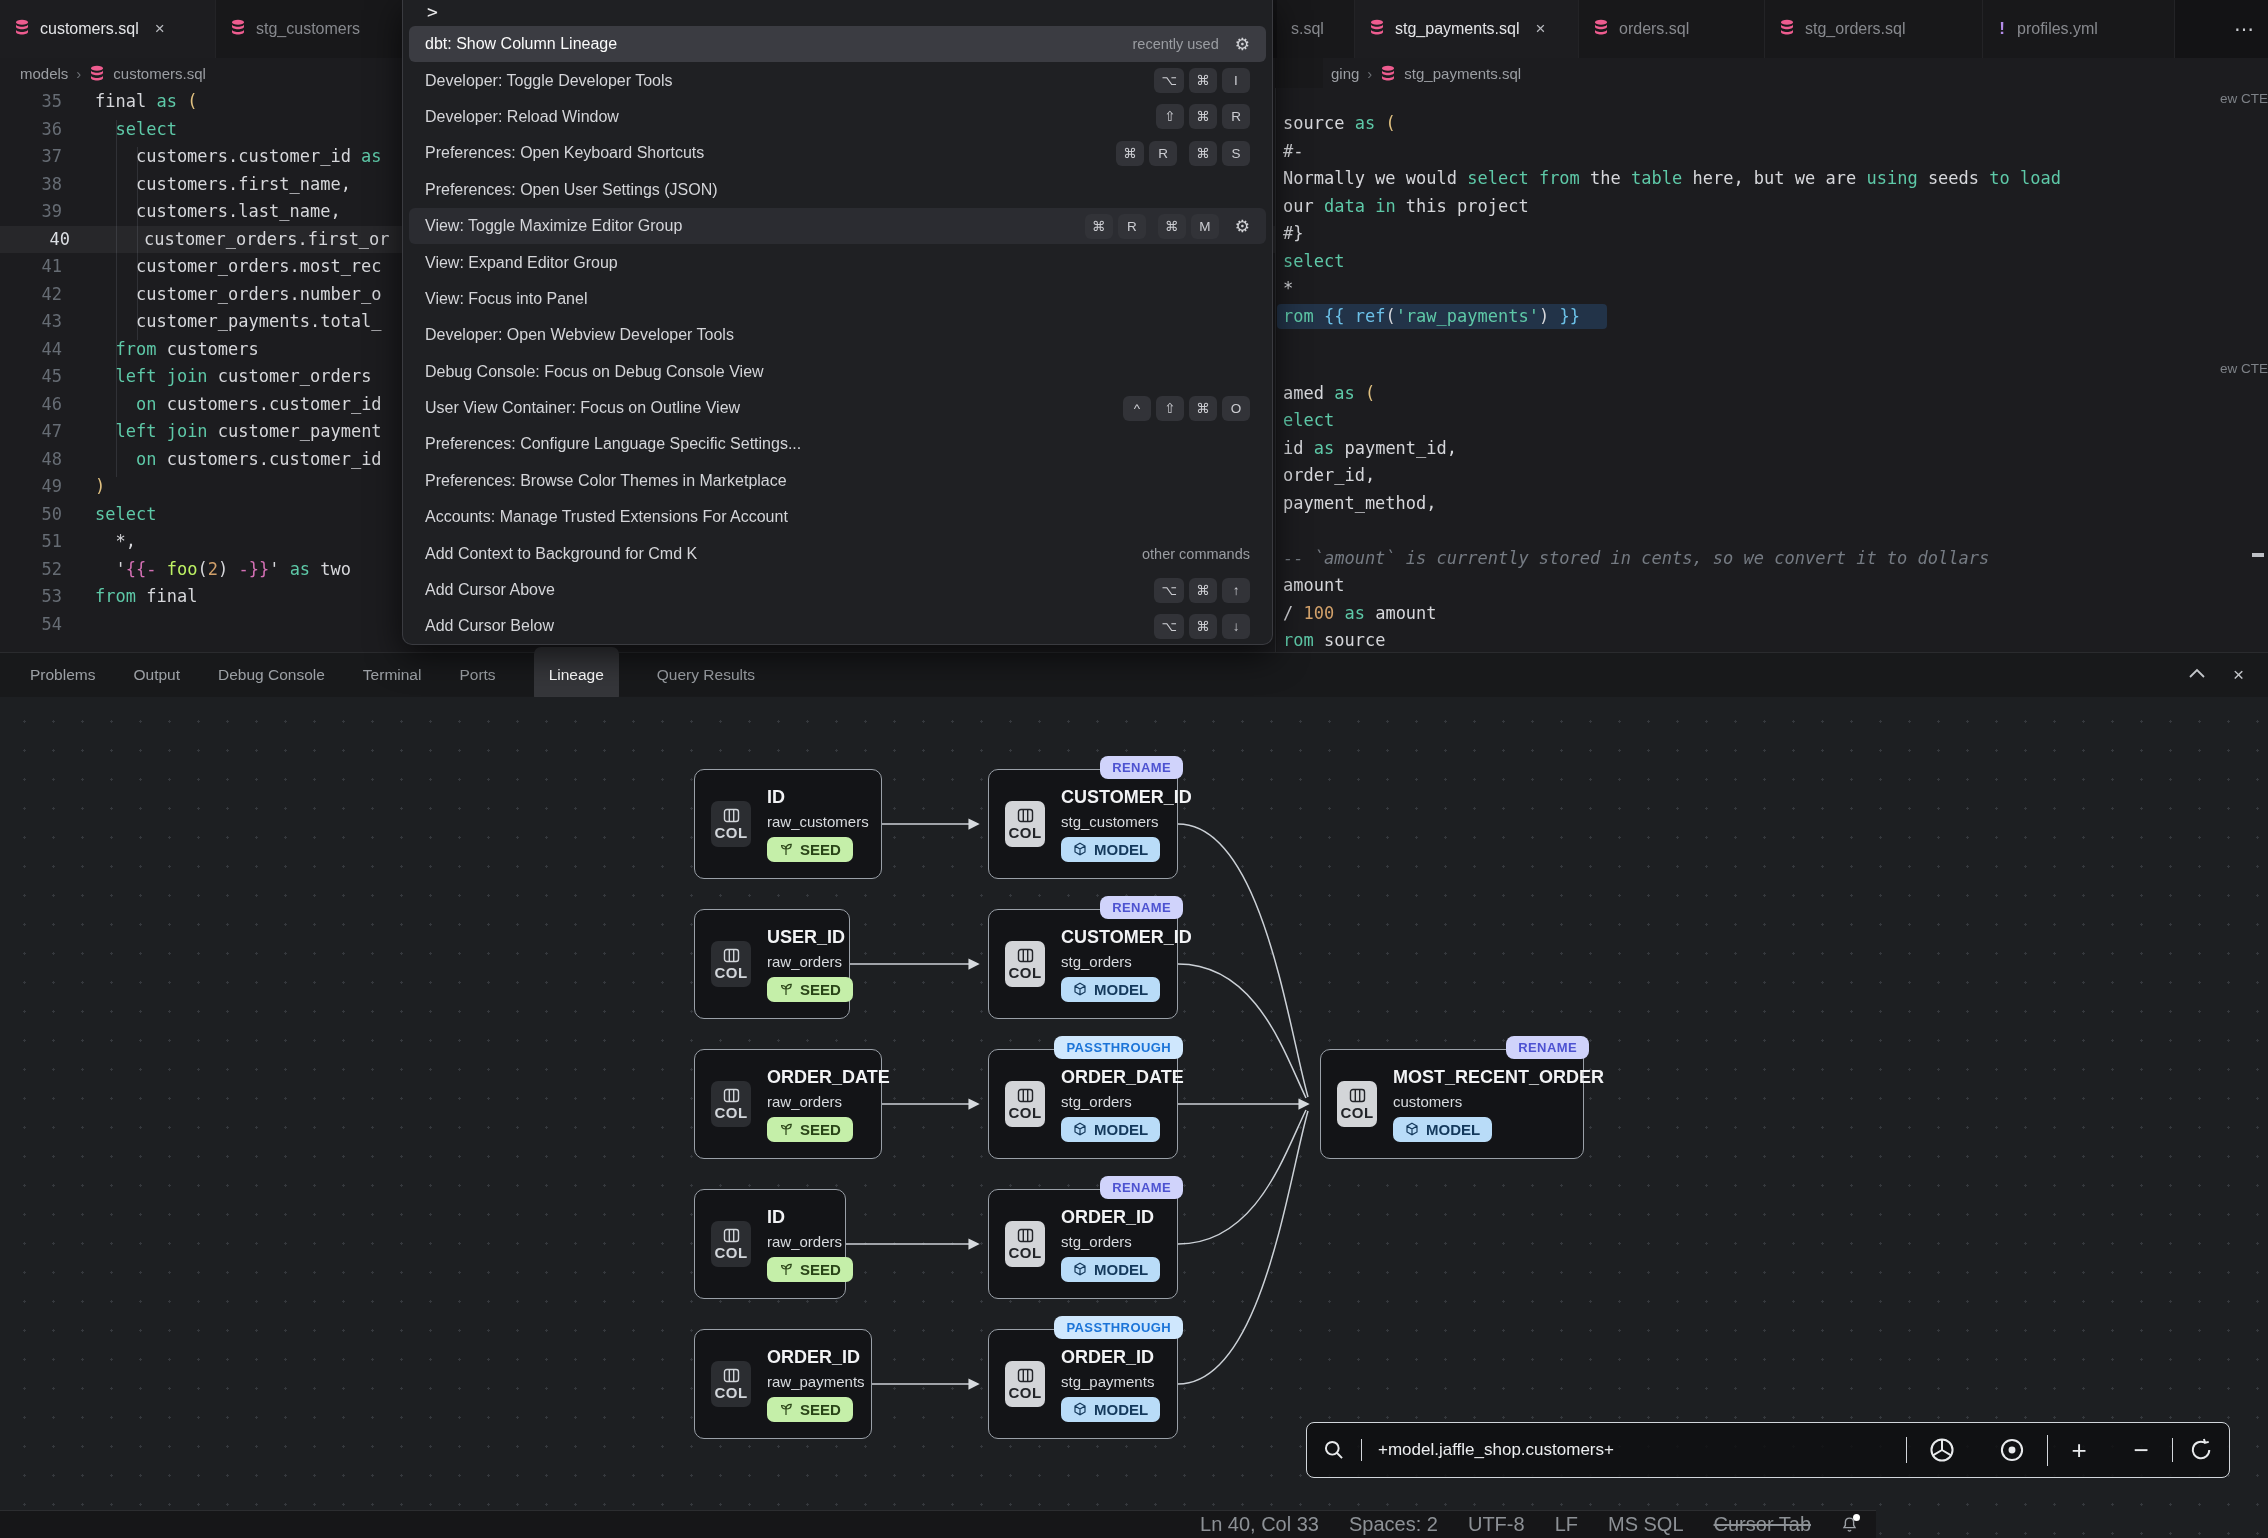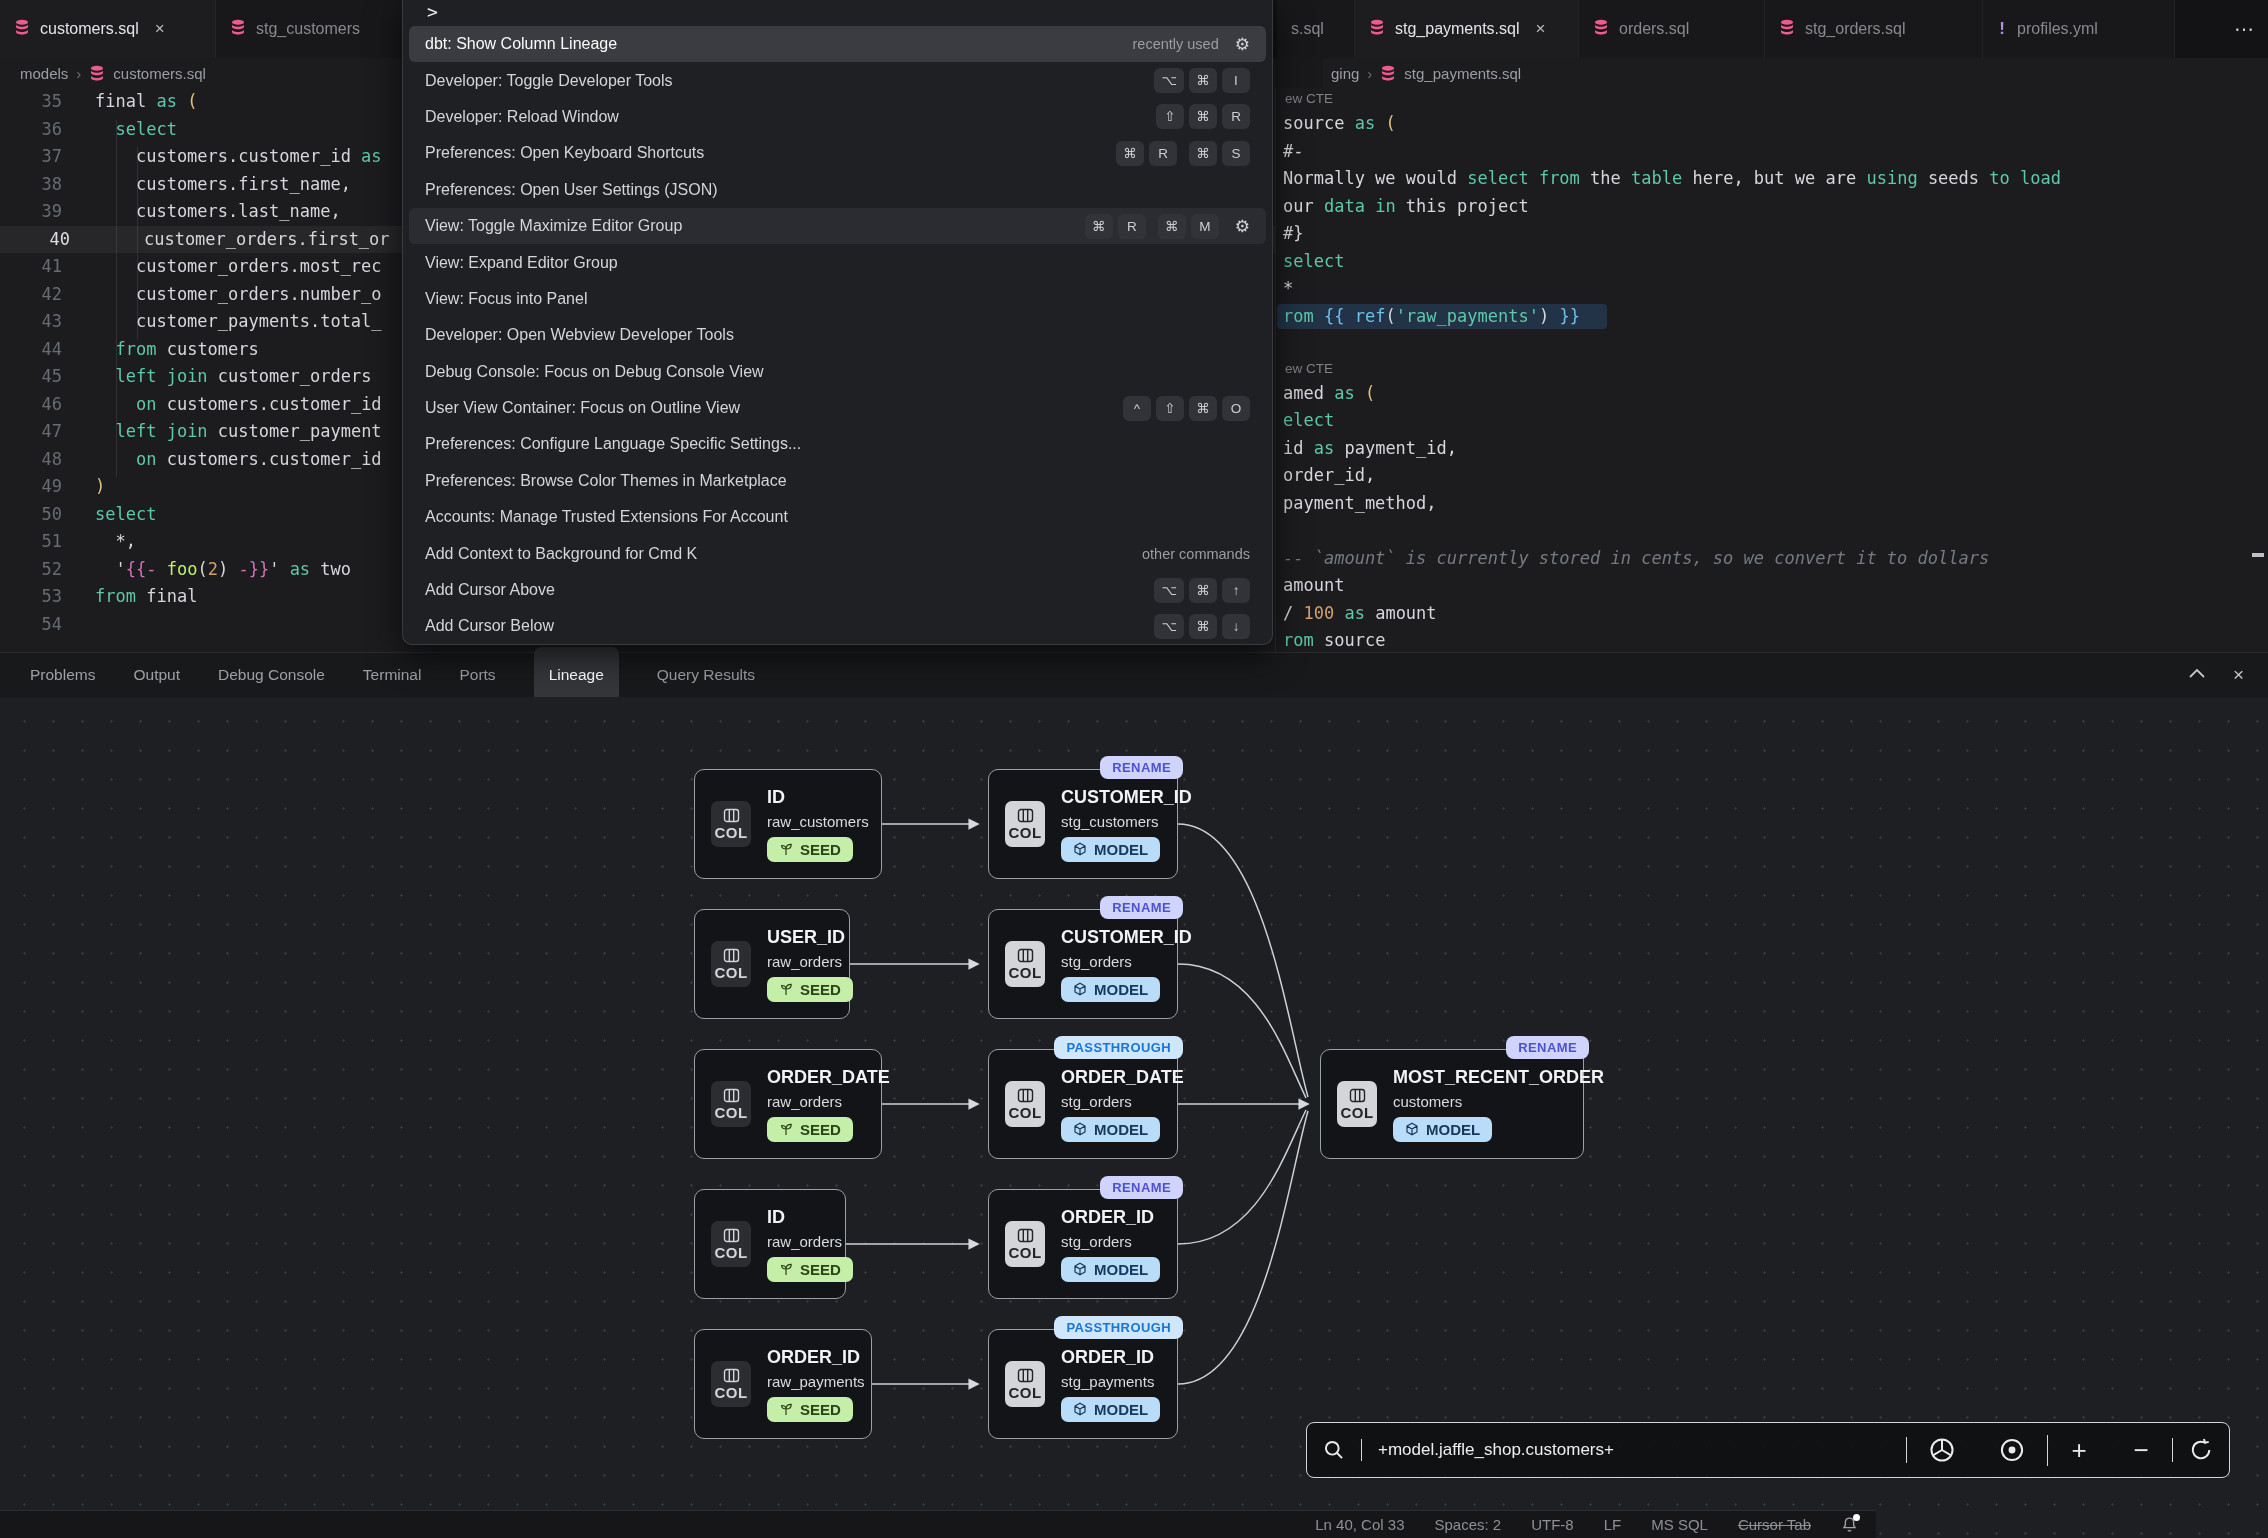--- a/index.html
+++ b/index.html
@@ -21,21 +21,21 @@
   .crumbs{position:absolute;top:58px;height:30px;display:flex;align-items:center;gap:8px;
           font-size:15px;color:#9b9ea3;background:#1c1c1f;box-sizing:border-box;}
   .crumbs.leftc{left:0;width:1275px;padding-left:20px;}
   .crumbs.rightc{left:1323px;width:991px;padding-left:8px;}
   .crumbs .sep{color:#6d7075;font-size:15px;}
   .crumbs .dbicon{display:flex;}
 
   
   .editor{position:absolute;top:88px;height:564px;background:#1c1c1f;font-family:"DejaVu Sans Mono",monospace;font-size:17px;}
   .editor.lefte{left:0;width:1275px;border-right:1px solid #2c2d31;}
-  .editor.righte{left:1277px;width:991px;}
+  .editor.righte{left:1277px;width:991px;text-align:right;}
   .eline{position:relative;height:27.5px;line-height:27.5px;white-space:pre;display:flex;}
   .eline .gut{width:62px;text-align:right;color:#666c74;flex:0 0 62px;}
   .eline .code{padding-left:33px;}
   .eline.cur{background:rgba(255,255,255,0.05);}
   .eline.cur .gut{color:#dbdee3;padding-left:8px;}
   .righte .eline .code{padding-left:6px;}
   .lens{height:22px;line-height:22px;font-size:13.5px;color:#7e8288;font-family:"Liberation Sans",sans-serif;padding-left:8px;}
   .blankline{height:27.5px;}
   .hlband{position:absolute;left:0;top:1px;height:25px;border-radius:4px;background:rgba(45,95,150,0.35);}
   .tk-w{color:#d6d7db;} .tk-k{color:#5ec9a8;} .tk-g{color:#e0c080;} .tk-p{color:#d470b5;}
@@ -97,21 +97,21 @@
   .sb-div{border-left:1px solid #d2d6db;}
   .sb-search{width:54px;border-right:1px solid #d2d6db;}
   .sb-input{flex:1 1 auto;display:flex;align-items:center;}
   .sb-input input{width:100%;background:transparent;border:none;outline:none;color:#eceef0;
                   font-size:17px;font-family:"Liberation Sans",sans-serif;padding:0 16px;}
   .sb-ic{width:70px;} .sb-pm{width:62px;font-size:26px;font-weight:300;} .sb-re{width:56px;}
 
   
   .statusbar{position:absolute;left:0;top:1510px;width:1876px;height:28px;background:#161618;border-top:1px solid #2c2d30;
              display:flex;align-items:center;justify-content:flex-end;gap:30px;padding-right:18px;box-sizing:border-box;
-             font-size:15px;color:#8d9196;z-index:60;}
+             font-size:20px;color:#8d9196;z-index:60;}
   .st-strike{text-decoration:line-through;}
   .bellwrap{position:relative;display:flex;}
   .belldot{position:absolute;right:-2px;top:-2px;width:7px;height:7px;border-radius:50%;background:#ffffff;}
 </style>
 </head>
 <body>
 
 <div class="app">
 
   <div class="tabbar">

